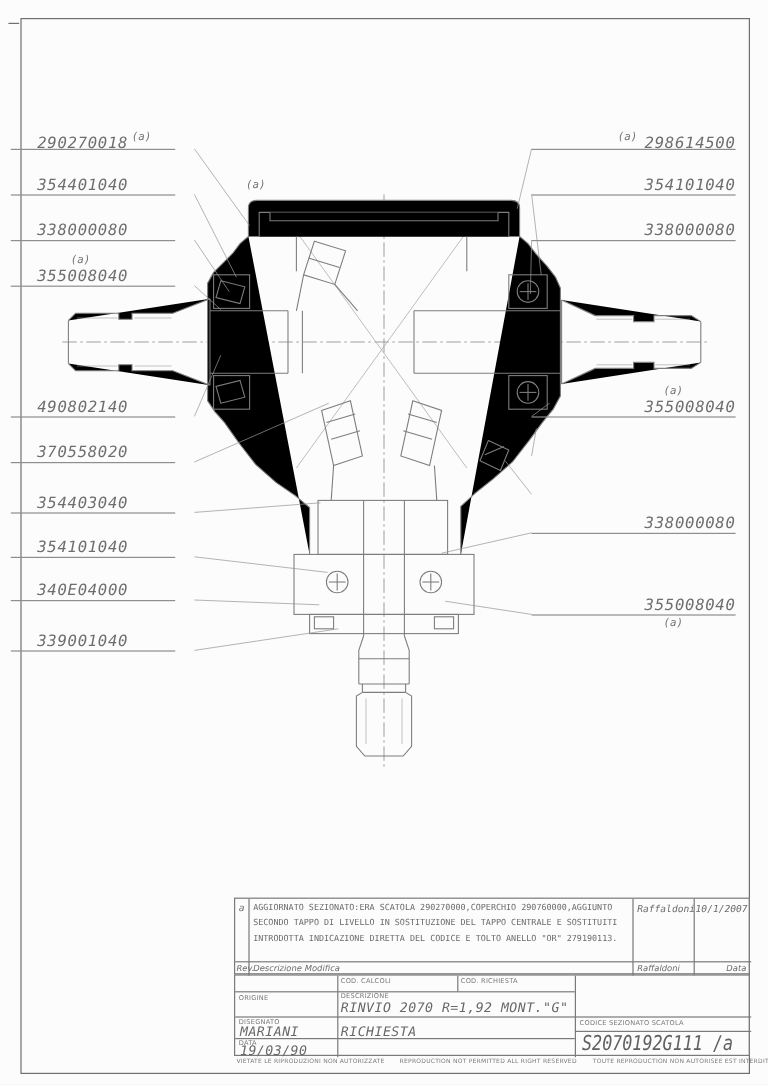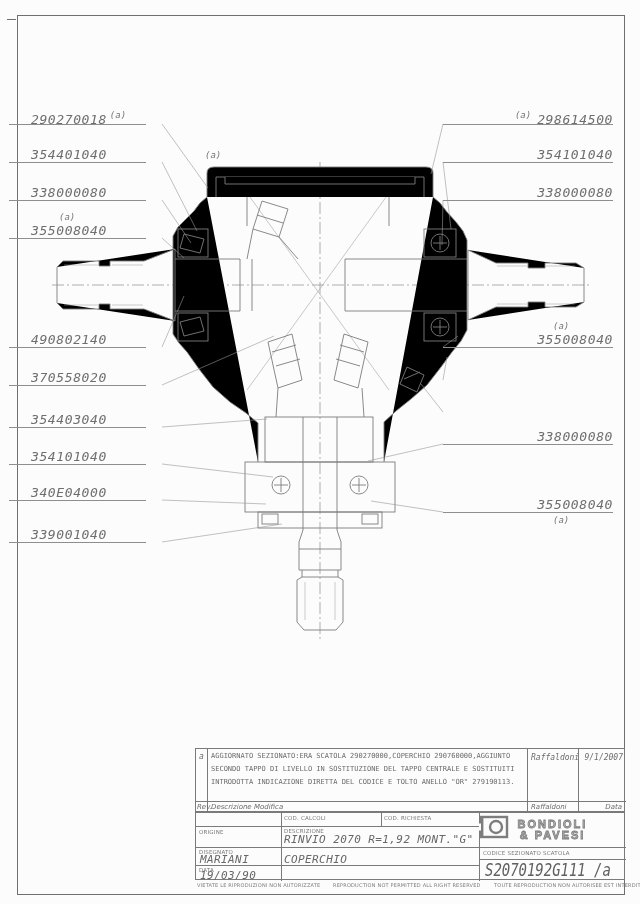--- a/index.html
+++ b/index.html
@@ -242,21 +242,21 @@
     <div class="ln" style="left:382px;top:0;width:1px;height:64px"></div>
     <div class="ln" style="left:0;top:52px;width:430px;height:1px"></div>
 
     <div class="rev-cell" style="left:3px;top:3px">a</div>
     <div style="position:absolute;left:15px;top:1px">
       <div class="rev-line">AGGIORNATO SEZIONATO:ERA SCATOLA 290270000,COPERCHIO 290760000,AGGIUNTO</div>
       <div class="rev-line">SECONDO TAPPO DI LIVELLO IN SOSTITUZIONE DEL TAPPO CENTRALE E SOSTITUITI</div>
       <div class="rev-line">INTRODOTTA INDICAZIONE DIRETTA DEL CODICE E TOLTO ANELLO "OR" 279190113.</div>
     </div>
     <div class="rev-cell" style="left:335px;top:4px">Raffaldoni</div>
-    <div class="rev-cell" style="left:383px;top:4px;width:44px;text-align:right">9/1/2007</div>
+    <div class="rev-cell" style="left:383px;top:4px;width:44px;text-align:right">10/1/2007</div>
 
     <div class="hdr-it" style="left:1px;top:54px">Rev.</div>
     <div class="hdr-it" style="left:15px;top:54px">Descrizione Modifica</div>
     <div class="hdr-it" style="left:335px;top:54px">Raffaldoni</div>
     <div class="hdr-it" style="left:383px;top:54px;width:43px;text-align:right">Data</div>
   </div>
 
   <div class="blk" style="left:195px;top:812px;width:430px;height:68px">
     <div class="ln" style="left:85px;top:0;width:1px;height:68px"></div>
     <div class="ln" style="left:283px;top:0;width:1px;height:68px"></div>
@@ -268,37 +268,25 @@
 
     <div class="small-lab" style="left:88px;top:2px">COD. CALCOLI</div>
     <div class="small-lab" style="left:188px;top:2px">COD. RICHIESTA</div>
 
     <div class="small-lab" style="left:3px;top:16px">ORIGINE</div>
     <div class="small-lab" style="left:88px;top:15px">DESCRIZIONE</div>
     <div class="mono-it" style="left:88px;top:20px">RINVIO 2070 R=1,92 MONT."G"</div>
 
     <div class="small-lab" style="left:3px;top:36px">DISEGNATO</div>
     <div class="mono-it" style="left:4px;top:40px">MARIANI</div>
-    <div class="mono-it" style="left:88px;top:40px">COPERCHIO</div>
+    <div class="mono-it" style="left:88px;top:40px">RICHIESTA</div>
 
     <div class="small-lab" style="left:3px;top:54px">DATA</div>
     <div class="mono-it" style="left:4px;top:56px">19/03/90</div>
 
-    <div class="logo-wrap" style="left:283px;top:2px;width:147px;height:30px">
-      <div class="logo-text">
-        <div>BONDIOLI</div>
-        <div>&amp; PAVESI</div>
-      </div>
-      <svg width="30" height="24" viewBox="0 0 30 24">
-        <rect x="2" y="2" width="26" height="20" fill="none" stroke="#7d7d7d" stroke-width="2.4"></rect>
-        <circle cx="17" cy="12" r="6" fill="none" stroke="#7d7d7d" stroke-width="2.4"></circle>
-        <rect x="0" y="8.5" width="8" height="7" fill="#fcfcfc"></rect>
-        <rect x="2" y="2" width="2.4" height="20" fill="#7d7d7d"></rect>
-      </svg>
-    </div>
     <div class="small-lab" style="left:287px;top:37px">CODICE SEZIONATO SCATOLA</div>
     <div class="bigcode" style="left:289px;top:47px">S2070192G111 /a</div>
   </div>
 
   <div class="footer-txt" style="left:197px;top:882px">VIETATE LE RIPRODUZIONI NON AUTORIZZATE</div>
   <div class="footer-txt" style="left:333px;top:882px">REPRODUCTION NOT PERMITTED ALL RIGHT RESERVED</div>
   <div class="footer-txt" style="left:494px;top:882px">TOUTE REPRODUCTION NON AUTORISEE EST INTERDITE</div>
 
 </div>
 

